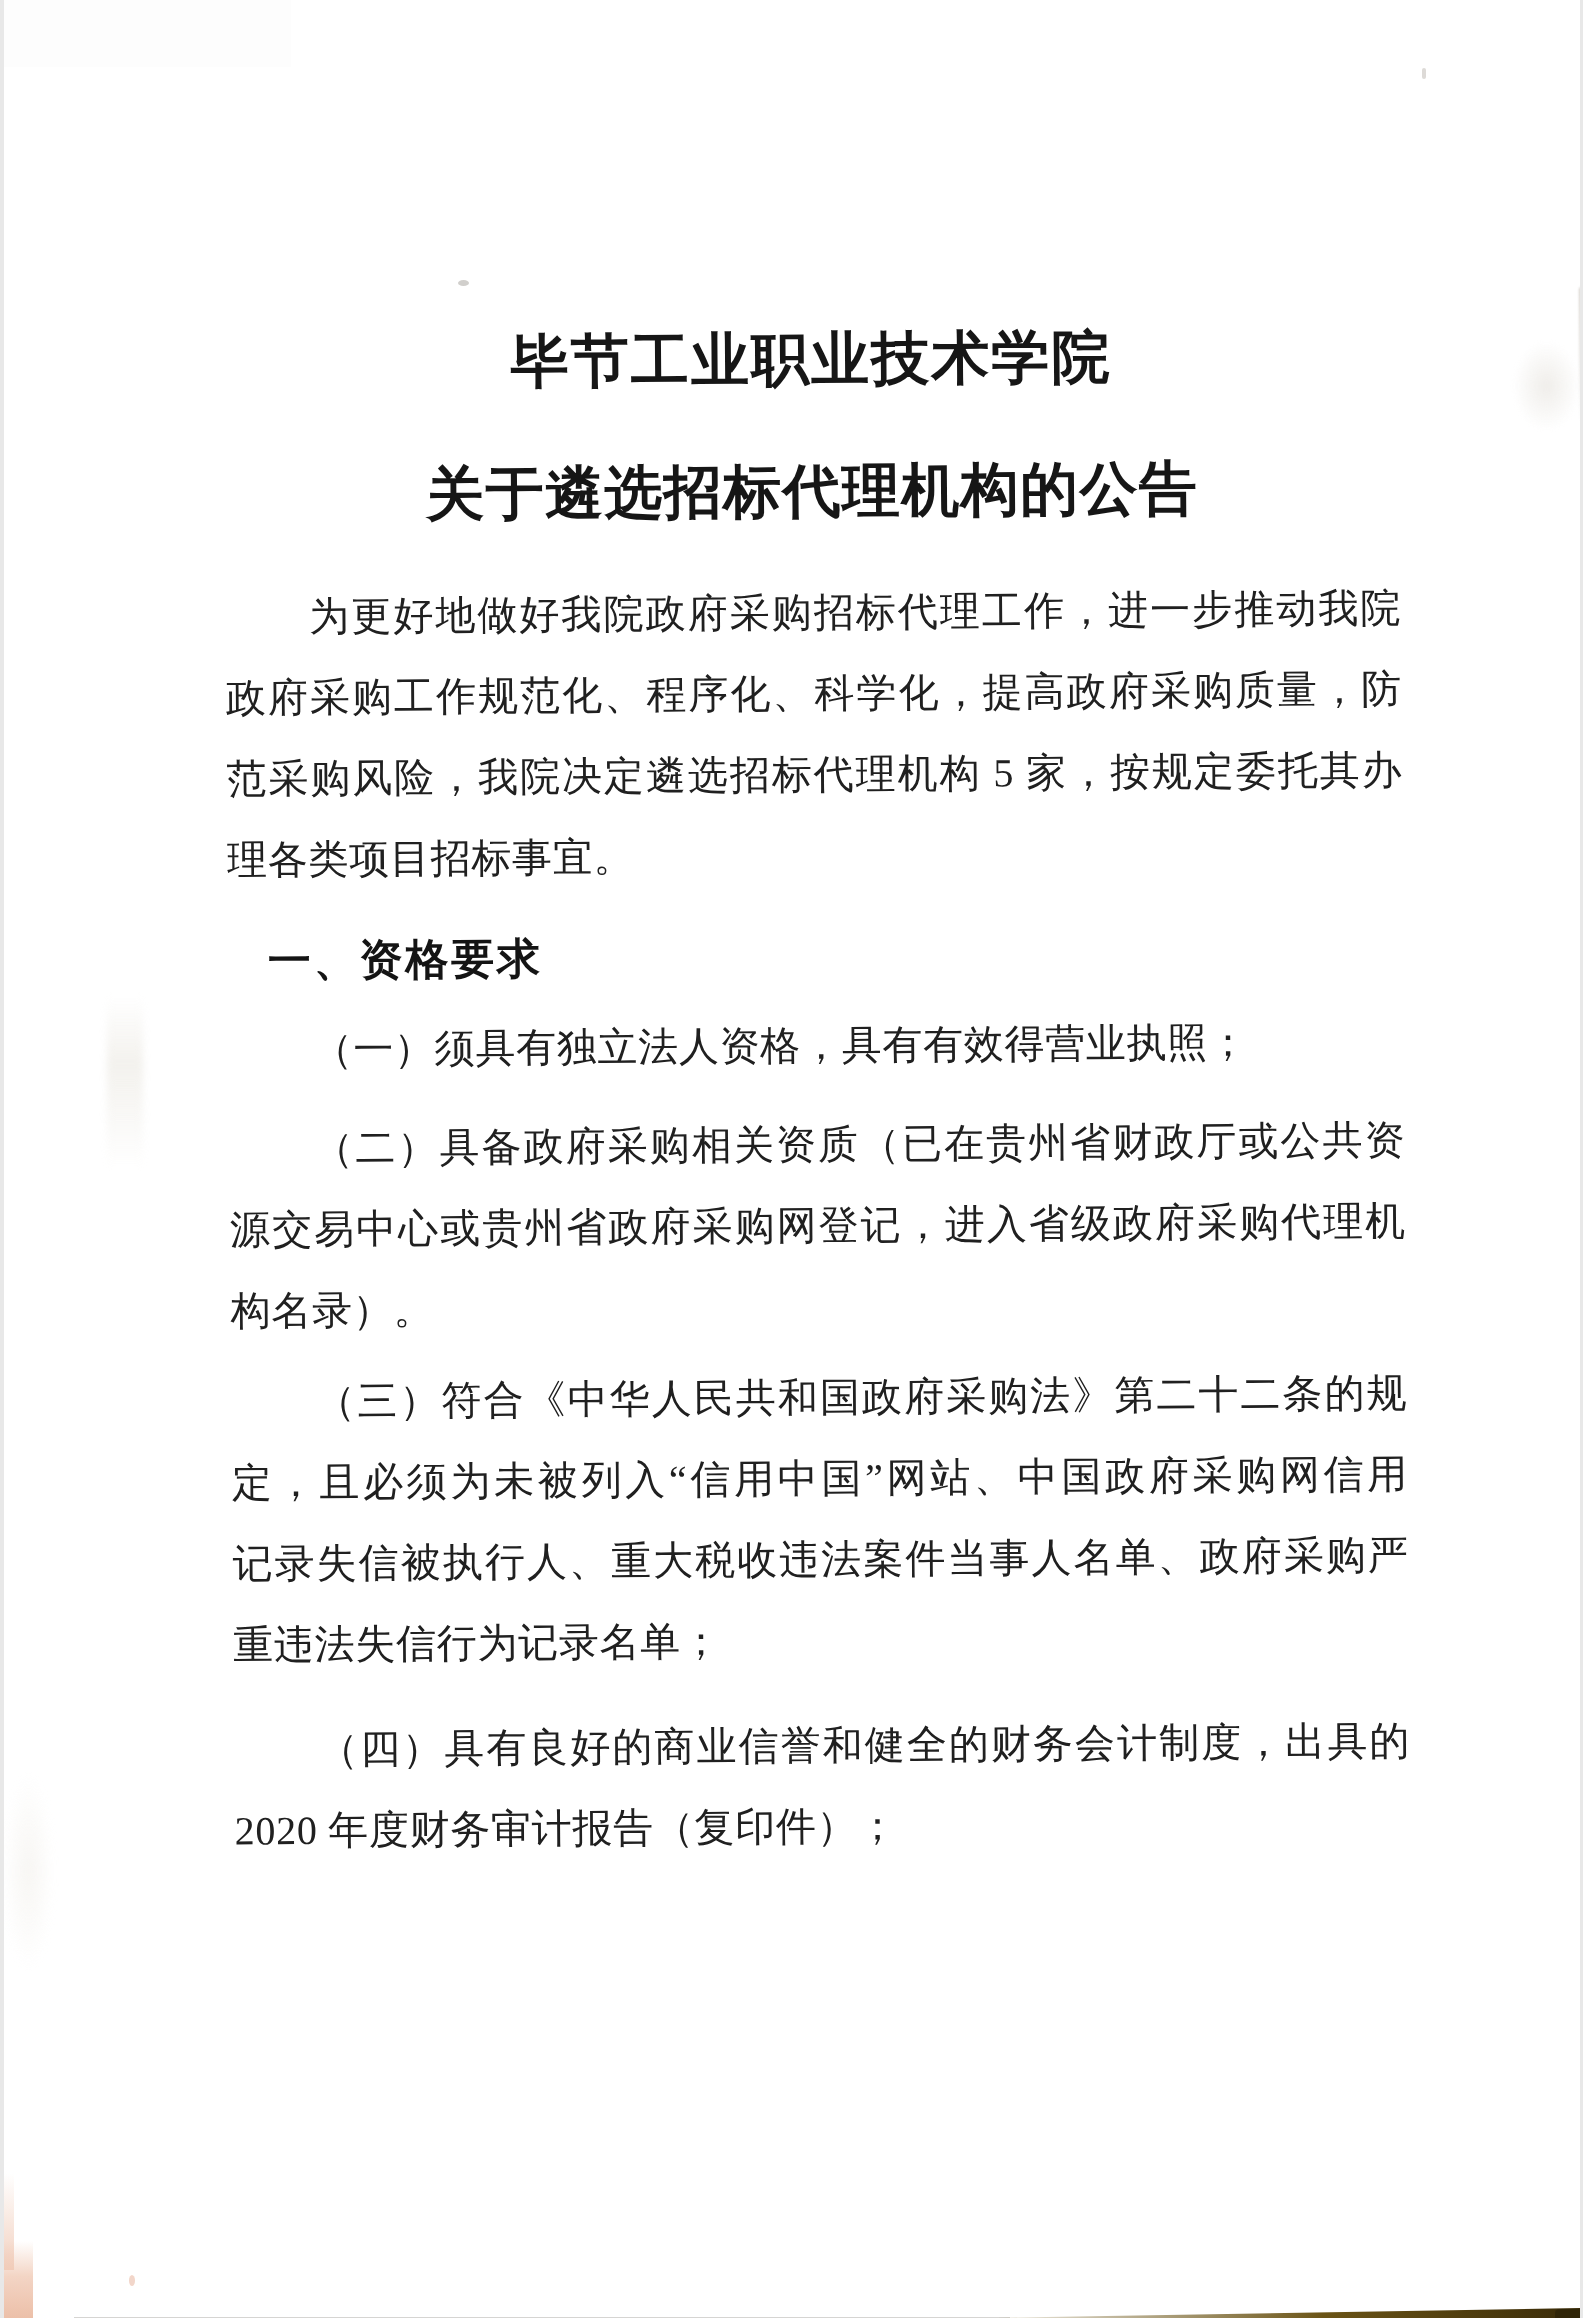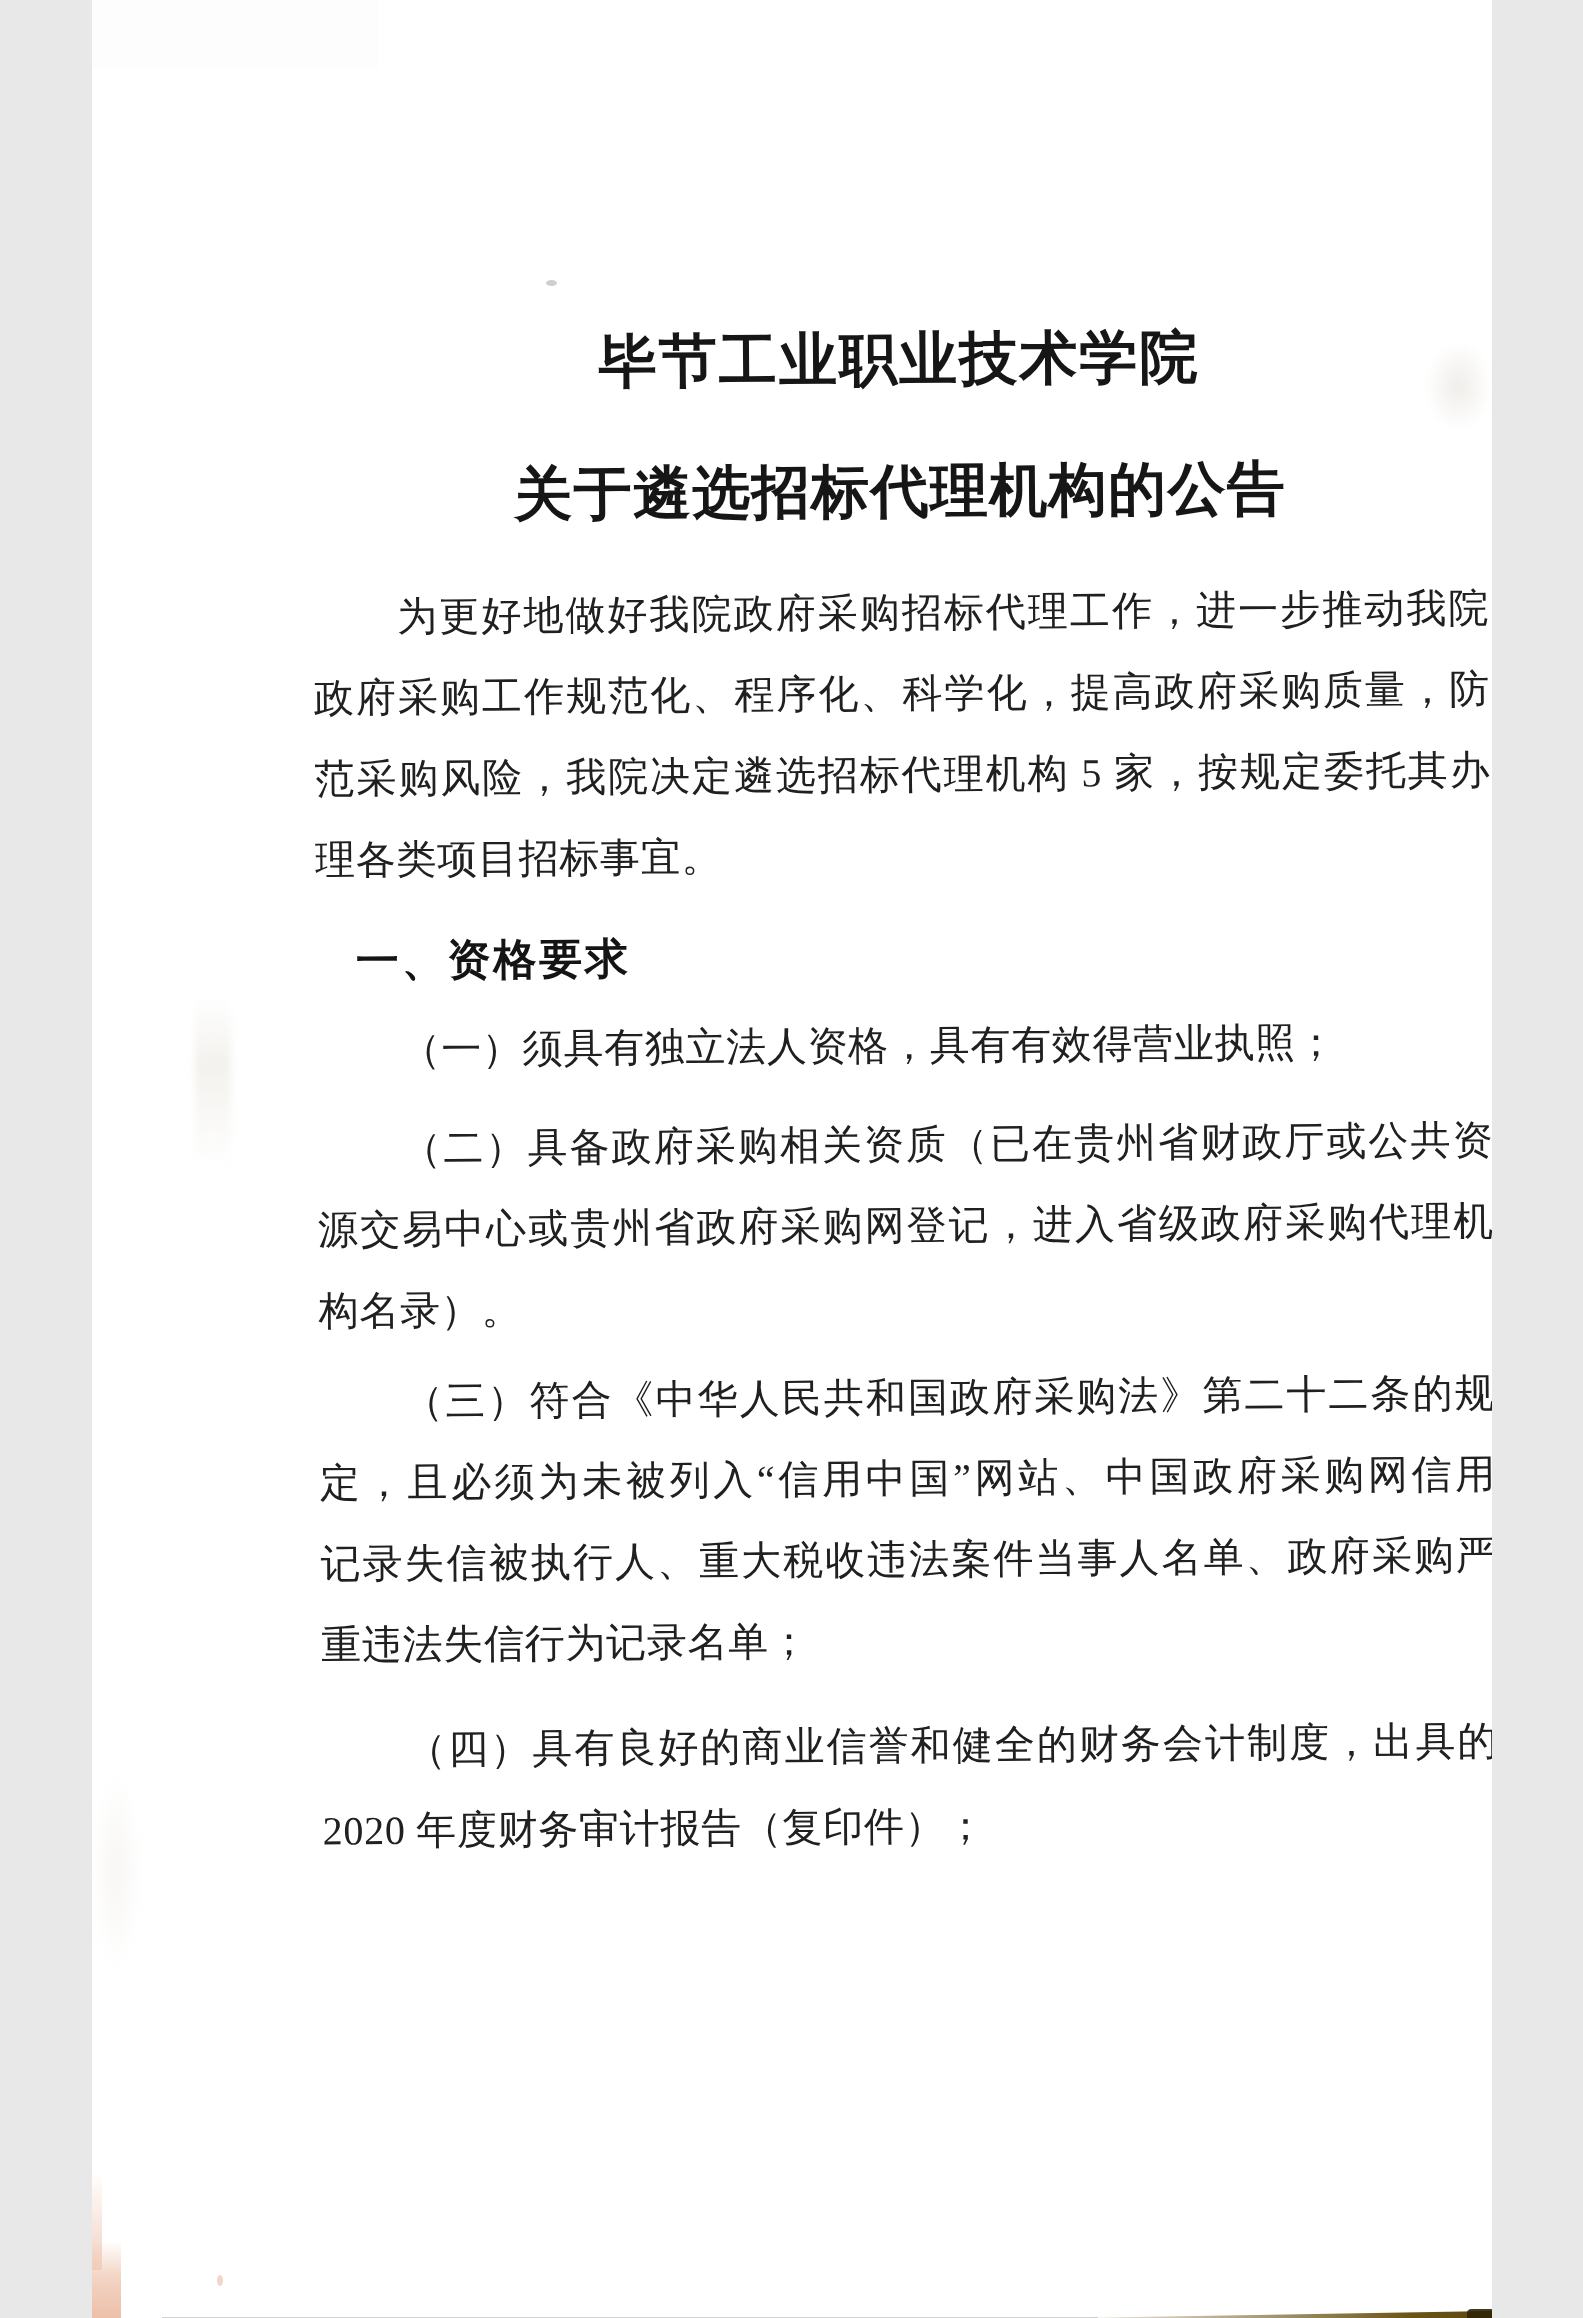--- a/index.html
+++ b/index.html
@@ -1,18 +1,18 @@
 <!DOCTYPE html>
 <html style="font-size:11px"><head>
 <meta charset="utf-8">
 <style>
   html,body{margin:0;padding:0;background:#e8e8e8;}
   .page{
     position:relative;
-    width:1400px;height:2319px;
+    width:1576px;height:2319px;
     margin:0 auto;
     background:#ffffff;
     overflow:hidden;
     font-family:"Liberation Serif", serif;
   }
   
   .doc{
     position:absolute;
     left:224px; top:0;
     width:1176px; height:2319px;

